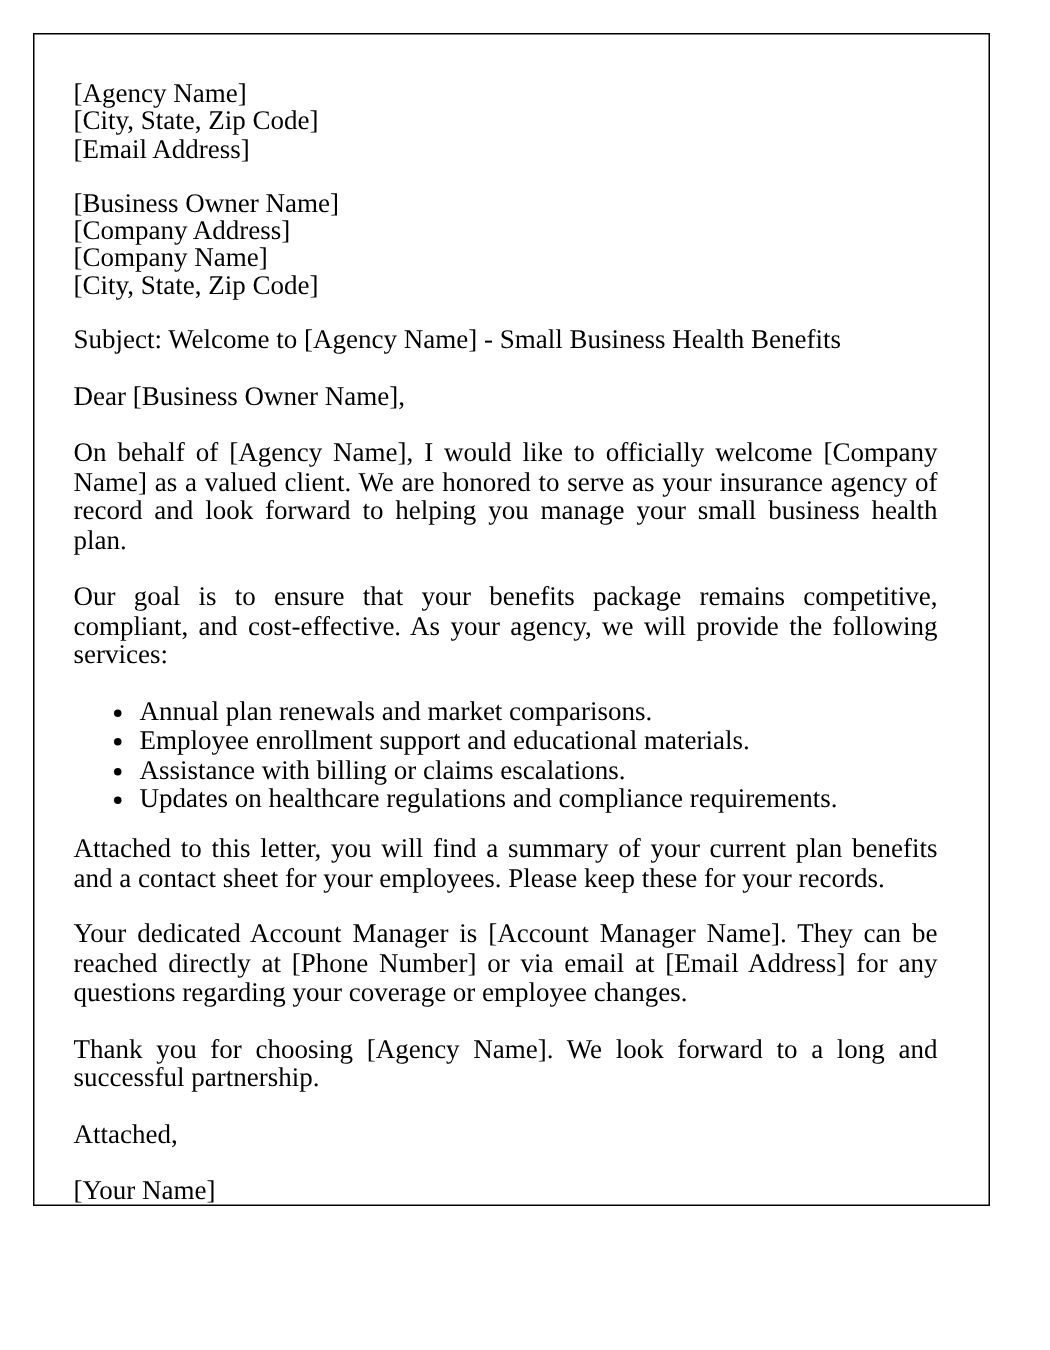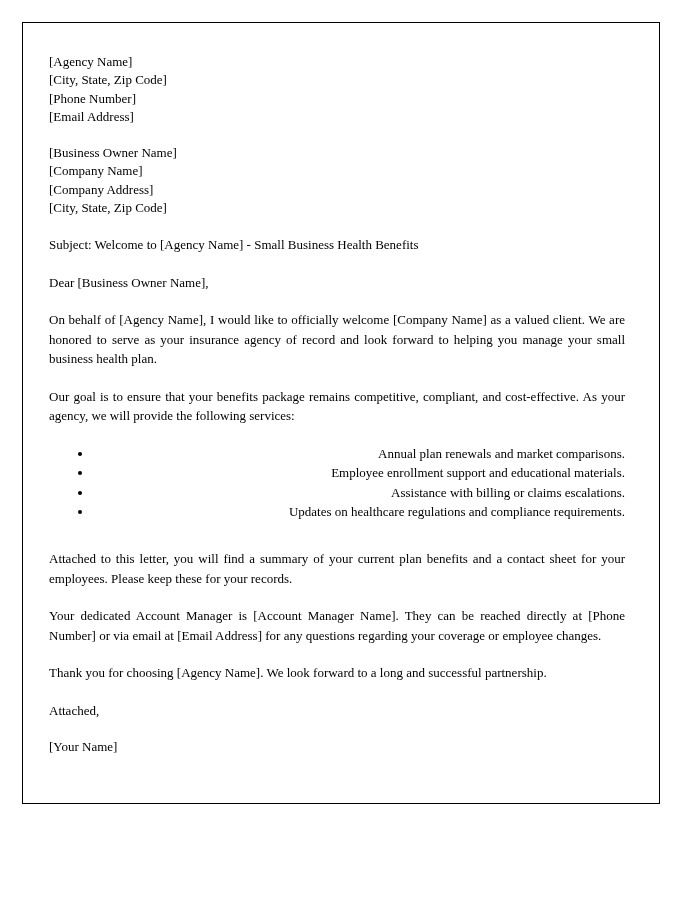--- a/index.html
+++ b/index.html
@@ -19,70 +19,68 @@
     top: 22px;
     width: 638px;
     height: 782px;
     border: 1px solid #000000;
     background: #ffffff;
     box-sizing: border-box;
     overflow: hidden;
   }
   .content {
     padding: 30px 34px 0 26px;
-    font-size: 13px;
+    font-size: 18px;
     line-height: 18.3px;
   }
   .block {
     margin: 0 0 18px 0;
   }
   .block .line {
     white-space: pre;
   }
   p.para {
     margin: 0 0 18px 0;
     text-align: justify;
     line-height: 19.5px;
   }
   p.tight {
     margin: 0 0 18px 0;
     line-height: 19.5px;
   }
   ul.services {
-    margin: 0 0 28px 0;
+    margin: 0 0 14px 0;
     padding-left: 44px;
     list-style-type: disc;
-    text-align: right;
   }
   ul.services li {
     margin: 0 0 0.5px 0;
     line-height: 19.0px;
   }
   .nowrap-block .line {
     display: block;
   }
 </style>
 </head>
 <body>
 
 <div class="page">
   <div class="content">
 
     <div class="block nowrap-block">
       <span class="line">[Agency Name]</span>
       <span class="line">[City, State, Zip Code]</span>
-      <span class="line">[Phone Number]</span>
       <span class="line">[Email Address]</span>
     </div>
 
 
     <div class="block nowrap-block">
       <span class="line">[Business Owner Name]</span>
+      <span class="line">[Company Address]</span>
       <span class="line">[Company Name]</span>
-      <span class="line">[Company Address]</span>
       <span class="line">[City, State, Zip Code]</span>
     </div>
 
     <p class="tight">Subject: Welcome to [Agency Name] - Small Business Health Benefits</p>
 
     <p class="tight">Dear [Business Owner Name],</p>
 
     <p class="para">On behalf of [Agency Name], I would like to officially welcome [Company Name] as a valued client. We are honored to serve as your insurance agency of record and look forward to helping you manage your small business health plan.</p>
 
     <p class="para">Our goal is to ensure that your benefits package remains competitive, compliant, and cost-effective. As your agency, we will provide the following services:</p>

